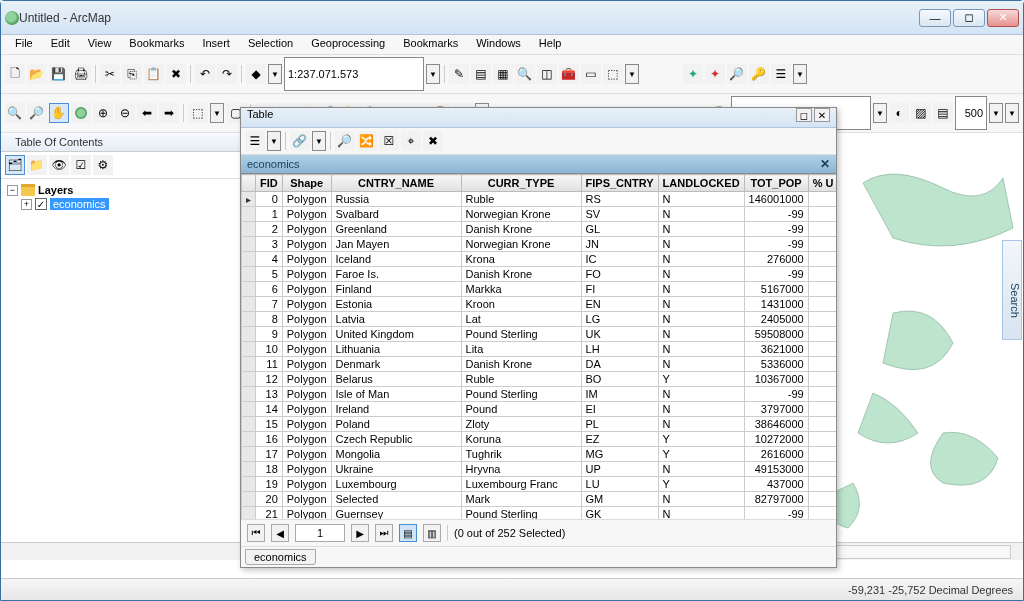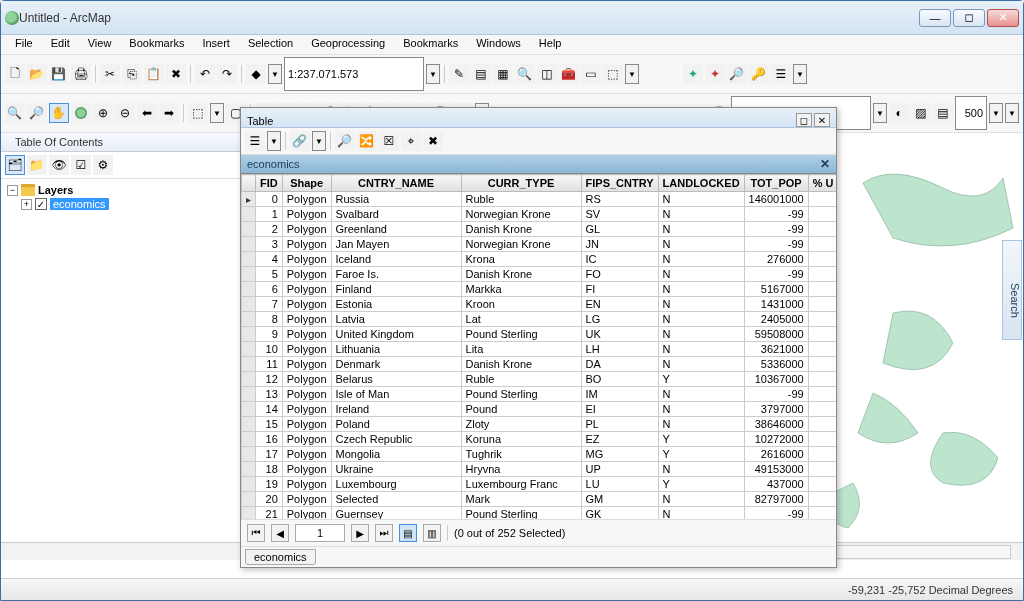--- a/index.html
+++ b/index.html
@@ -35,21 +35,21 @@
 .tree-node { display: flex; align-items: center; gap: 3px; padding: 1px 0; }
 .tree-child { margin-left: 14px; }
 .tree-exp { width: 11px; height: 11px; border: 1px solid #999; background: #fff; display: flex; align-items: center; justify-content: center; font-size: 9px; line-height: 1; cursor: pointer; }
 .layer-sel { background: #3399ff; color: #fff; padding: 0 3px; }
 
 
 .map-canvas { flex: 1; background: #fff; position: relative; }
 
 
 .table-win { position: absolute; left: 240px; top: 107px; width: 597px; height: 461px; background: #f7f7f7; border: 1px solid #888; display: flex; flex-direction: column; z-index: 10; box-shadow: 2px 2px 6px rgba(0,0,0,.25); }
-.table-titlebar { background: linear-gradient(#e8f0f8, #d4e4f4); height: 20px; display: flex; align-items: flex-end; padding: 0 6px; border-bottom: 1px solid #b0c4de; }
+.table-titlebar { background: linear-gradient(#e8f0f8, #d4e4f4); height: 20px; display: flex; align-items: flex-start; padding: 0 6px; border-bottom: 1px solid #b0c4de; }
 .table-titlebar .ttl { flex: 1; font-size: 11px; }
 .table-tbtn { width: 16px; height: 14px; background: #f2f2f2; border: 1px solid #999; margin-left: 2px; font-size: 10px; display: flex; align-items: center; justify-content: center; cursor: pointer; }
 .table-toolbar { display: flex; align-items: center; padding: 3px 4px; gap: 2px; background: #f7f7f7; border-bottom: 1px solid #ddd; }
 .layer-tab-hdr { background: linear-gradient(#b0d0e6, #8ab6d4); padding: 3px 6px; font-size: 11px; color: #1a3e5a; border-bottom: 1px solid #888; position: relative; }
 .layer-tab-hdr .x { position: absolute; right: 6px; top: 2px; cursor: pointer; font-size: 12px; font-weight: bold; color: #1a3e5a; }
 
 .grid-wrap { flex: 1; overflow: auto; background: #fff; }
 table.attr { border-collapse: collapse; font-size: 11px; width: 100%; }
 table.attr th { background: linear-gradient(#f7f7f7,#e0e0e0); border: 1px solid #bbb; padding: 2px 4px; font-weight: bold; text-align: center; white-space: nowrap; position: sticky; top: 0; }
 table.attr td { border: 1px solid #ccc; padding: 1px 4px; white-space: nowrap; }

